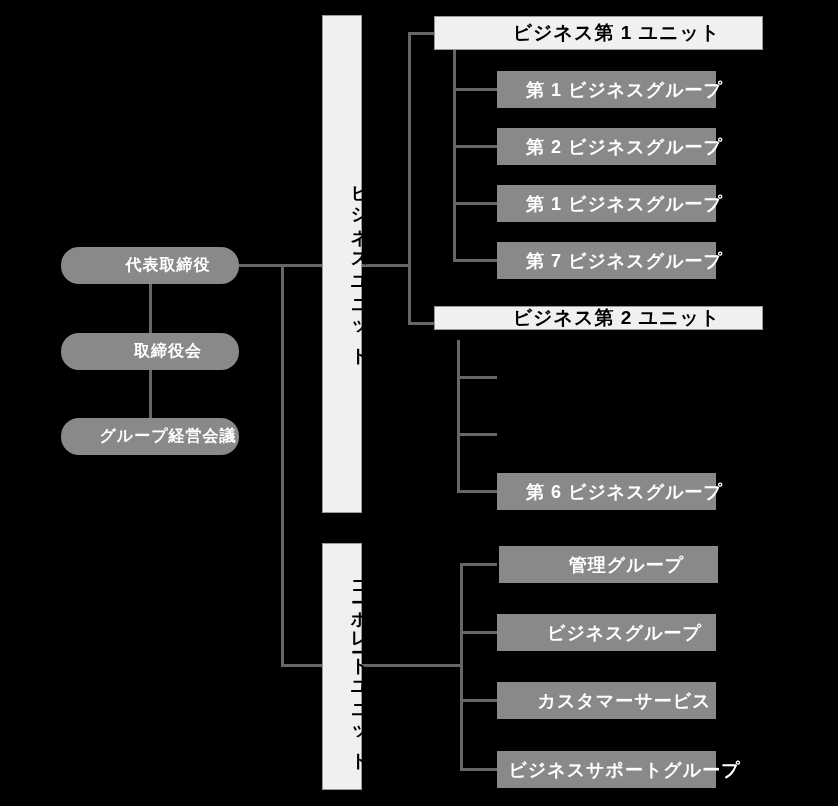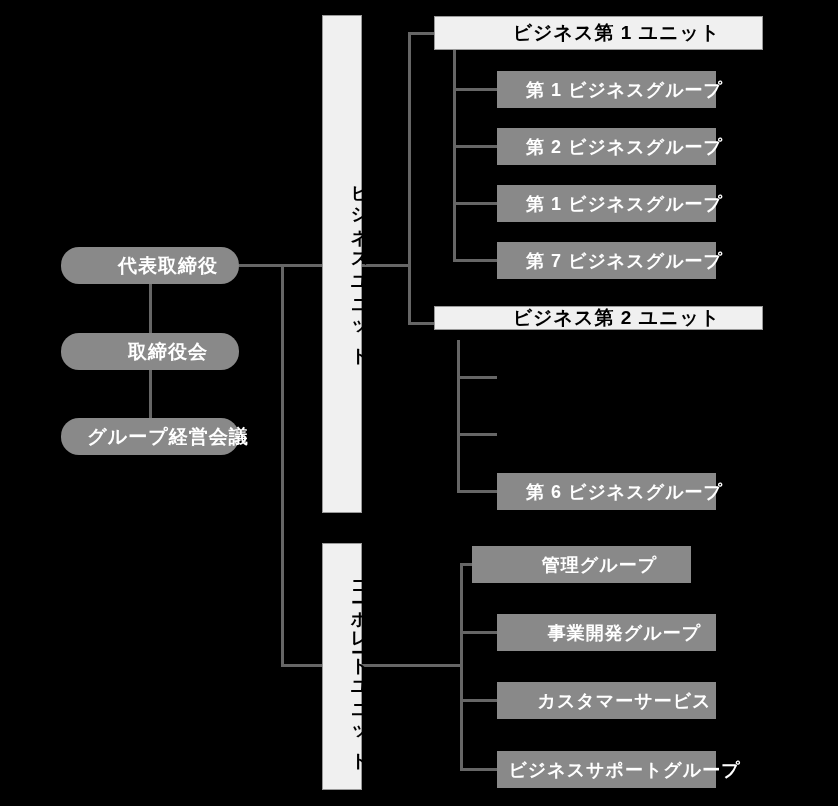--- a/index.html
+++ b/index.html
@@ -28,21 +28,21 @@
     padding-left: 36px;
   }
   .gray {
     background: #898989;
     color: #ffffff;
     font-weight: bold;
     font-size: 18px;
     letter-spacing: 1px;
   }
   .exec {
-    font-size: 19px;
+    font-size: 16px;
     border-radius: 18px;
   }
   .light {
     background: #f0f0f0;
     color: #000000;
     border: 1px solid #999999;
   }
   .header {
     font-weight: bold;
     font-size: 19px;
@@ -99,18 +99,18 @@
 
   <div class="node light header" style="left:434px; top:16px; width:329px; height:34px;">ビジネス第 1 ユニット</div>
   <div class="node gray" style="left:497px; top:71px; width:219px; height:37px;">第 1 ビジネスグループ</div>
   <div class="node gray" style="left:497px; top:128px; width:219px; height:37px;">第 2 ビジネスグループ</div>
   <div class="node gray" style="left:497px; top:185px; width:219px; height:37px;">第 1 ビジネスグループ</div>
   <div class="node gray" style="left:497px; top:242px; width:219px; height:37px;">第 7 ビジネスグループ</div>
 
   <div class="node light header" style="left:434px; top:306px; width:329px; height:24px;">ビジネス第 2 ユニット</div>
   <div class="node gray" style="left:497px; top:473px; width:219px; height:37px;">第 6 ビジネスグループ</div>
 
-  <div class="node gray" style="left:472px; top:546px; width:219px; height:37px;">管理グループ</div>
-  <div class="node gray" style="left:497px; top:614px; width:219px; height:37px;">事業開発グループ</div>
+  <div class="node gray" style="left:499px; top:546px; width:219px; height:37px;">管理グループ</div>
+  <div class="node gray" style="left:497px; top:614px; width:219px; height:37px;">ビジネスグループ</div>
   <div class="node gray" style="left:497px; top:682px; width:219px; height:37px;">カスタマーサービス</div>
   <div class="node gray" style="left:497px; top:751px; width:219px; height:37px;">ビジネスサポートグループ</div>
 
 </div>
 
 </body></html>

